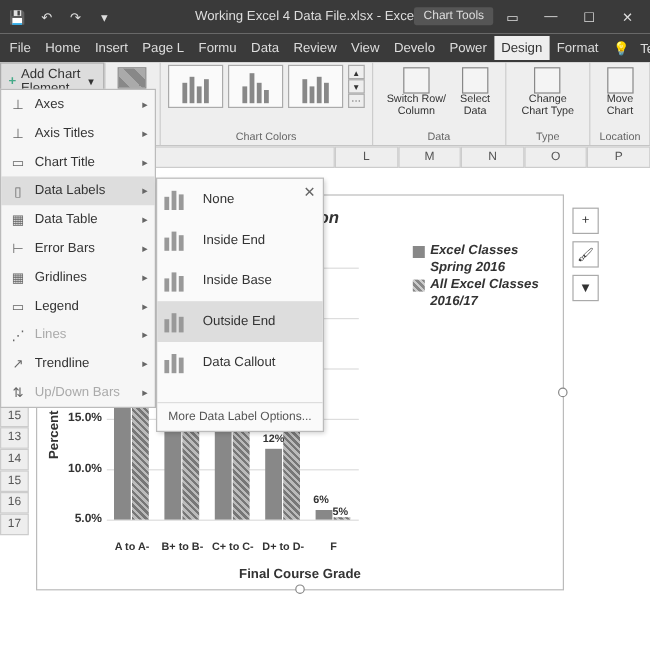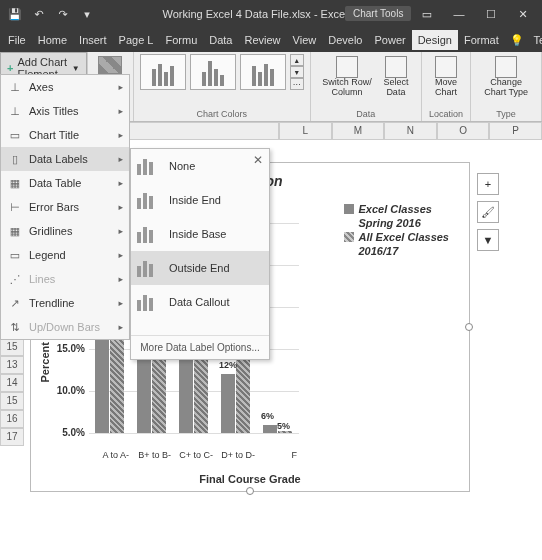--- a/index.html
+++ b/index.html
@@ -61,31 +61,31 @@
 .chart .handle { position: absolute; width: 8px; height: 8px; background: #fff; border: 1px solid #888; border-radius: 50%; }
 .chart .h-n { top: -4px; left: 50%; margin-left: -4px; }
 .chart .h-s { bottom: -4px; left: 50%; margin-left: -4px; }
 .chart .h-e { right: -4px; top: 50%; margin-top: -4px; }
 .chart .h-w { left: -4px; top: 50%; margin-top: -4px; }
 .side-btns { position: absolute; right: -30px; top: 10px; display: flex; flex-direction: column; gap: 6px; }
 .side-btns span { width: 22px; height: 22px; border: 1px solid #aaa; display: flex; align-items: center; justify-content: center; cursor: pointer; background: #fff; }
 
 .chart-title { position: absolute; top: 10px; left: 180px; font-style: italic; font-weight: bold; font-size: 14px; }
 .legend { position: absolute; top: 40px; right: 20px; font-size: 11px; font-style: italic; font-weight: bold; }
-.legend div { display: flex; align-items: center; gap: 4px; margin-bottom: 2px; padding-left: 36px; }
+.legend div { display: flex; align-items: flex-end; gap: 4px; margin-bottom: 2px; padding-left: 36px; }
 .legend .sw1 { width: 10px; height: 10px; background: #888; }
 .legend .sw2 { width: 10px; height: 10px; background: repeating-linear-gradient(45deg,#888,#888 2px,#ccc 2px,#ccc 4px); }
 
 .yaxis-title { position: absolute; left: 8px; top: 60px; transform: rotate(-90deg); transform-origin: left top; font-weight: bold; font-size: 11px; width: 200px; text-align: center; }
 .xaxis-title { position: absolute; bottom: 6px; left: 0; right: 0; text-align: center; font-weight: bold; font-size: 11px; }
 
 .plot { position: absolute; left: 58px; top: 60px; width: 210px; height: 210px; }
 .ytick { position: absolute; left: -40px; font-size: 10px; font-weight: bold; width: 36px; text-align: right; }
 .grid { position: absolute; left: 0; right: 0; border-top: 1px solid #ddd; }
-.xcat { position: absolute; bottom: -28px; font-size: 9px; font-weight: normal; text-align: right; width: 38px; line-height: 1.1; }
+.xcat { position: absolute; bottom: -28px; font-size: 9px; font-weight: bold; text-align: center; width: 38px; line-height: 1.1; }
 .bar1 { position: absolute; bottom: 0; width: 14px; background: #888; }
 .bar2 { position: absolute; bottom: 0; width: 14px; background: repeating-linear-gradient(45deg,#777,#777 2px,#bbb 2px,#bbb 4px); }
 .dl { position: absolute; font-size: 9px; font-weight: bold; text-align: center; }
 </style>
 </head>
 <body>
 
 <div class="titlebar">
   <div class="qat">
     <span>💾</span>
@@ -235,31 +235,31 @@
           <div class="ico"></div>
           <span>Select Data</span>
         </div>
     </div>
     <div class="label">Data</div>
   </div>
 
   <div class="ribbon-group">
     <div class="ribbon-btn">
         <div class="ico"></div>
+        <span>Change Chart Type</span>
+      </div>
+    <div class="label">Type</div>
+  </div>
+
+  <div class="ribbon-group">
+    <div class="ribbon-btn">
+        <div class="ico"></div>
         <span>Move Chart</span>
       </div>
     <div class="label">Location</div>
-  </div>
-
-  <div class="ribbon-group">
-    <div class="ribbon-btn">
-        <div class="ico"></div>
-        <span>Change Chart Type</span>
-      </div>
-    <div class="label">Type</div>
   </div>
 </div>
 
 <div class="submenu">
   <span class="close">✕</span>
   <div class="item">
       <span class="ico">
         <div style="height:60%"></div>
         <div style="height:90%"></div>
         <div style="height:70%"></div>

